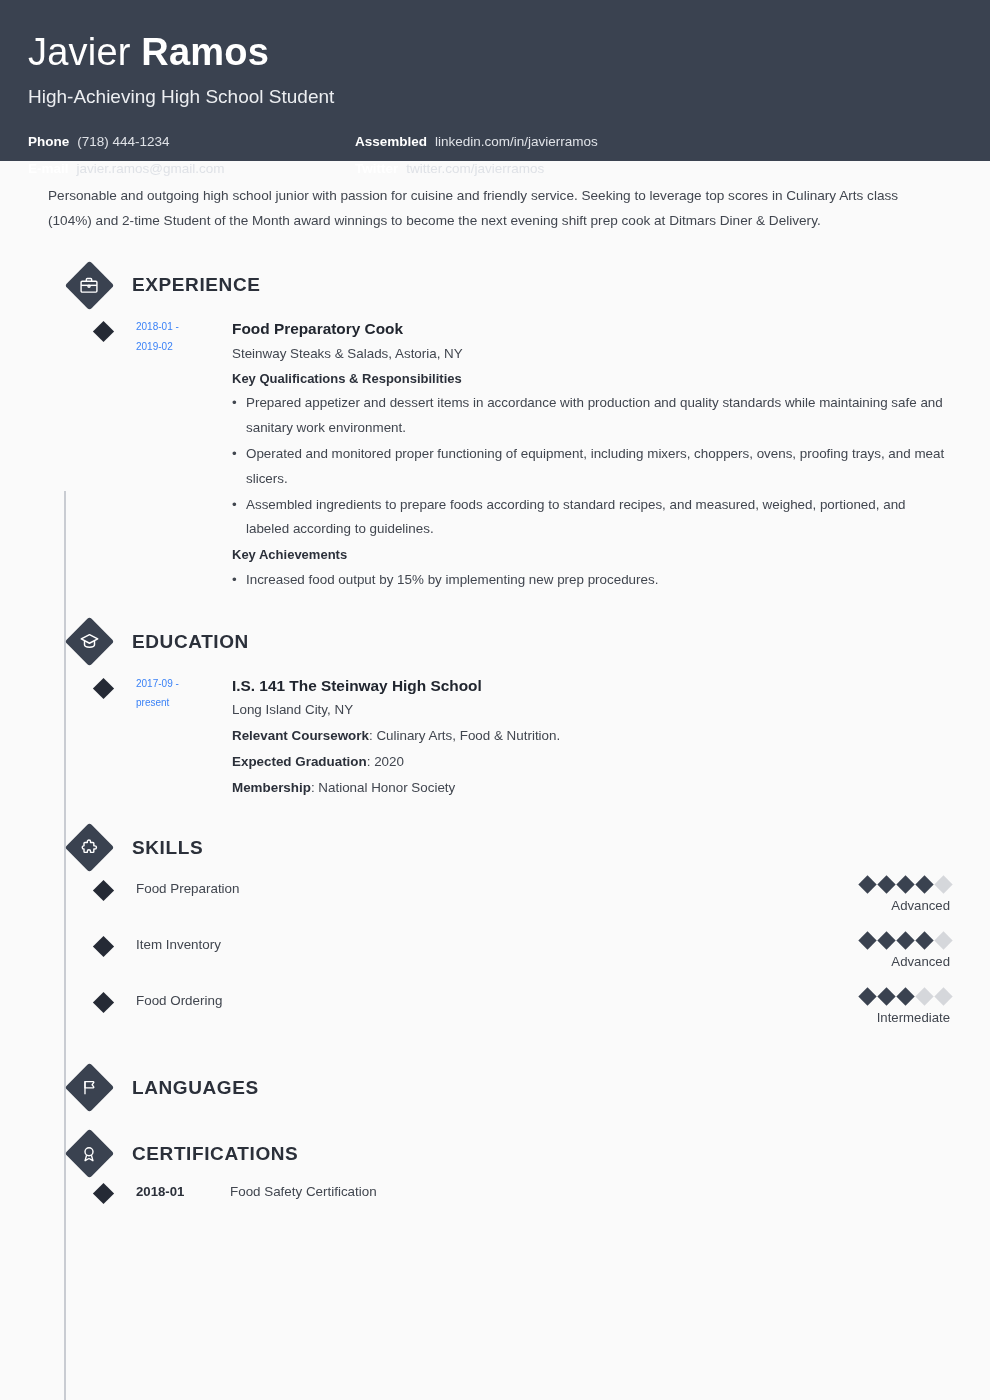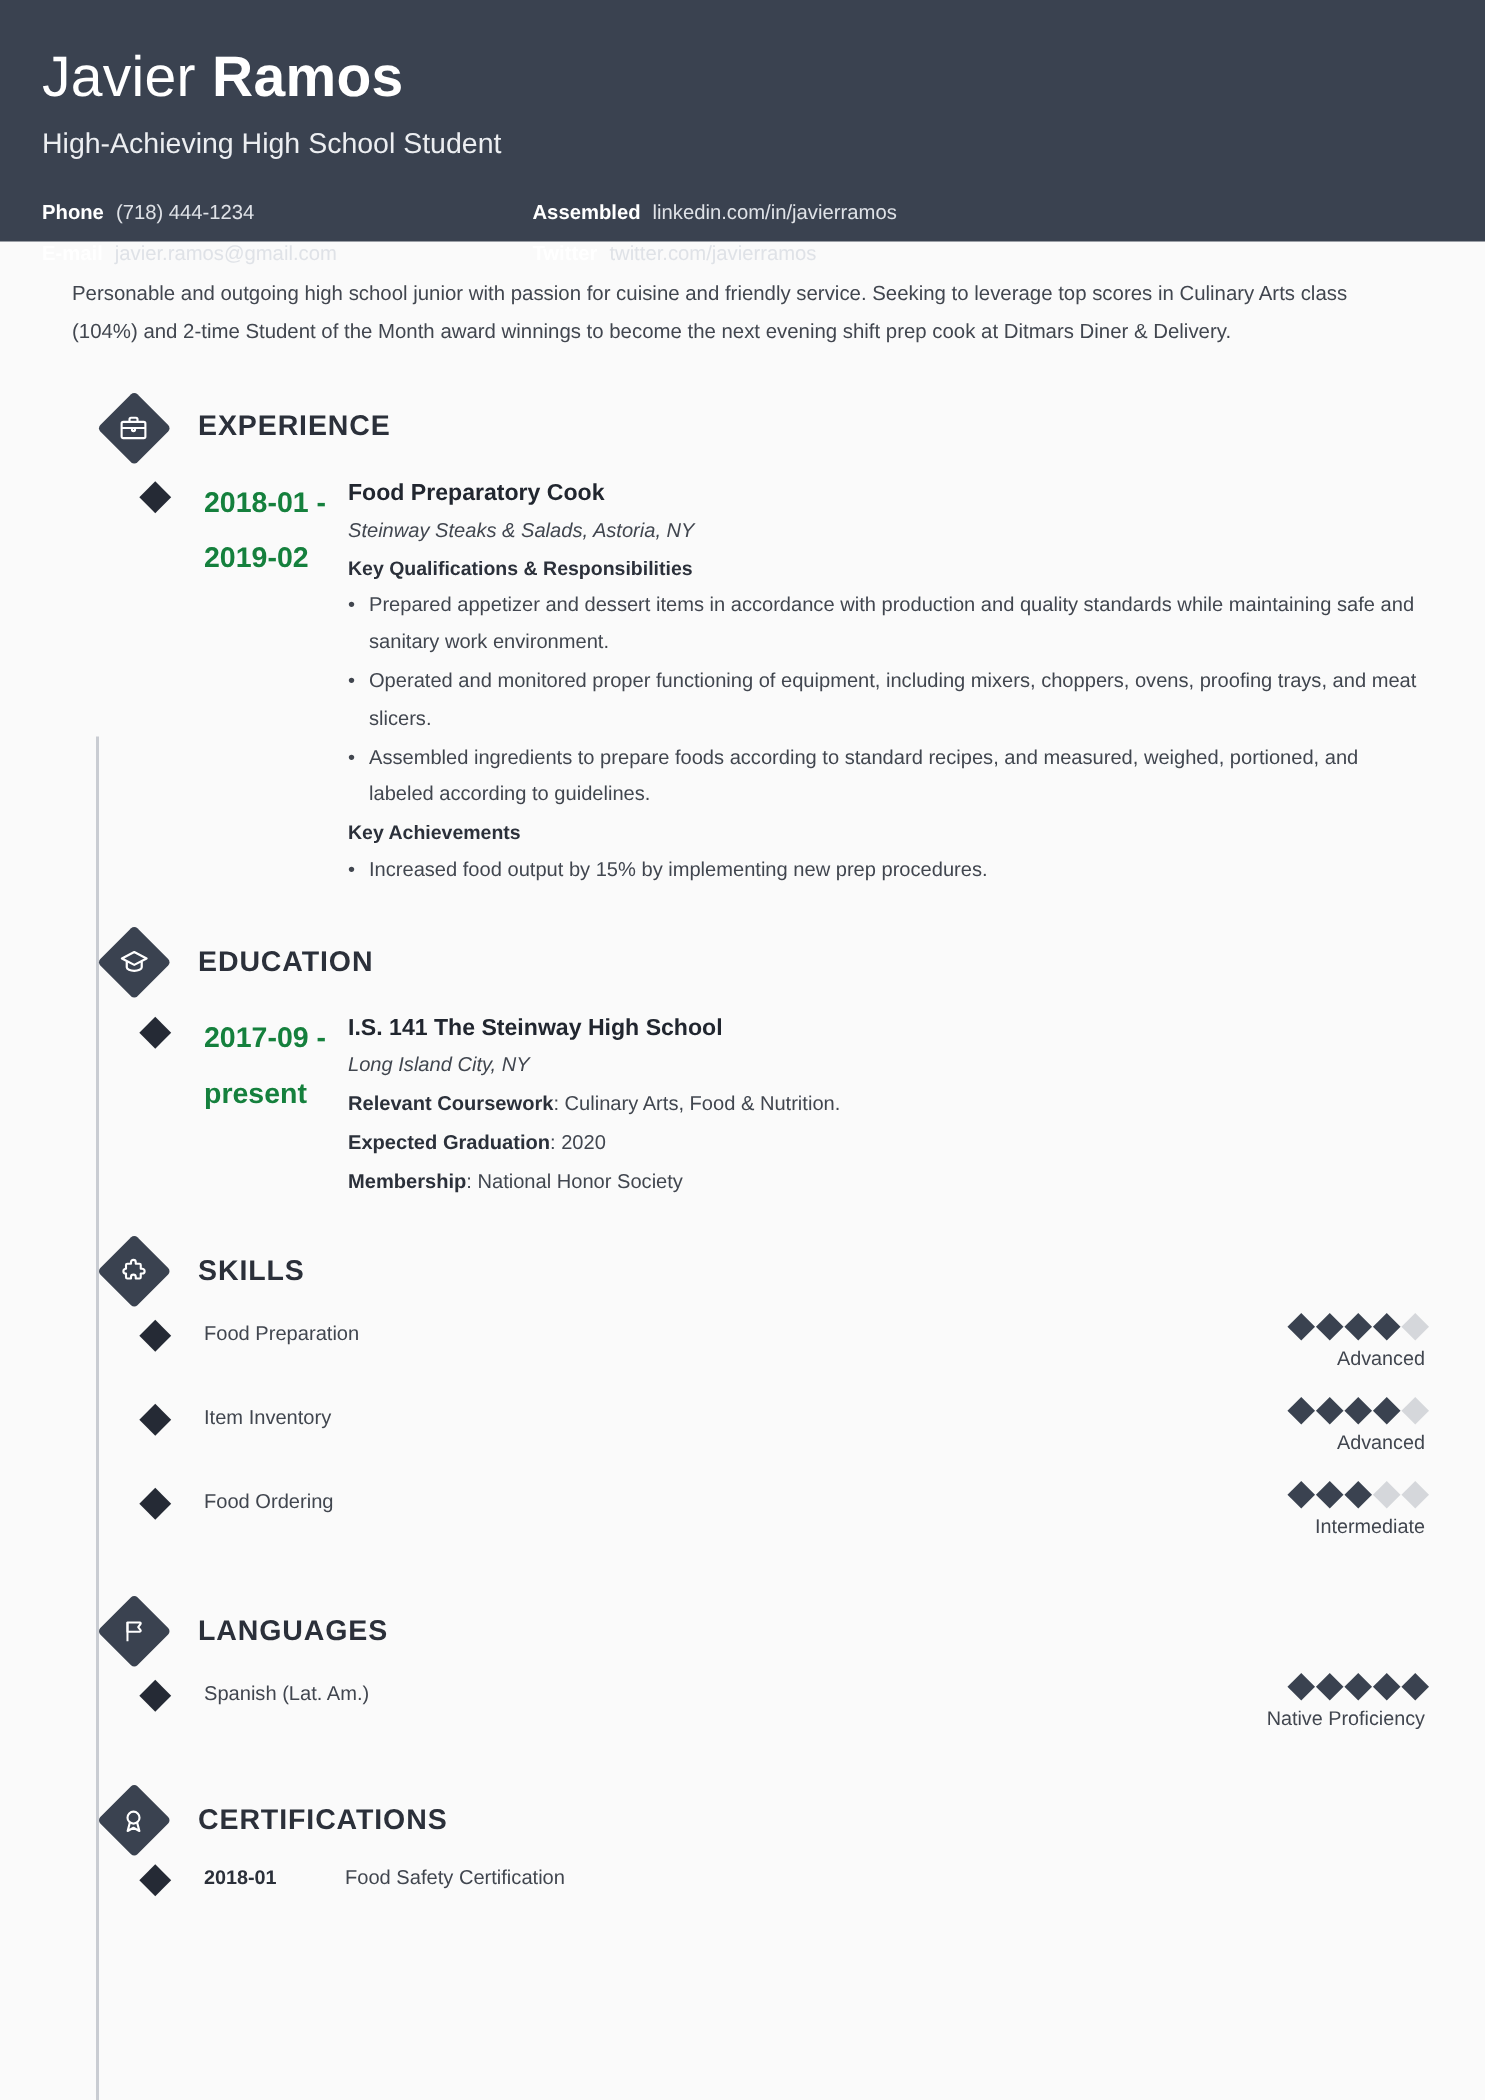--- a/index.html
+++ b/index.html
@@ -119,35 +119,34 @@
     top: 7px;
     width: 15px; height: 15px;
     background: #252a35;
     transform: rotate(45deg);
     z-index: 3;
   }
   .entry-date {
     width: 94px;
     flex: none;
     margin-left: 38px;
-    font-size: 19px;
-    font-weight: 700;
-    color: #15803d;
+    font-size: 10px;
+    font-weight: 400;
+    color: #3b82f6;
     line-height: 1.95;
   }
   .entry-main { flex: 1; padding-left: 2px; }
   .entry-title {
     font-size: 15.4px;
     font-weight: 700;
     color: #21262f;
     line-height: 1.6;
   }
   .entry-sub {
     font-size: 13.4px;
-    font-style: italic;
     color: #41464f;
     line-height: 1.85;
   }
   .entry-label {
     font-size: 13px;
     font-weight: 700;
     color: #2b303a;
     line-height: 1.9;
   }
   .entry-line { font-size: 13.4px; color: #41464f; line-height: 1.95; }
@@ -381,34 +380,20 @@
       <span class="sec-badge">
         <span class="dia"></span>
         <svg width="19" height="19" viewBox="0 0 24 24" fill="none" stroke="#ffffff" stroke-width="1.7" stroke-linejoin="round">
           <path d="M6.3 20.5V4.2"></path>
           <path d="M6.3 4.6h10.4a.8.8 0 0 1 .6 1.3l-2 2.6 2 2.6a.8.8 0 0 1-.6 1.3H6.3z"></path>
         </svg>
       </span>
       <span class="sec-title">LANGUAGES</span>
     </div>
 
-    <div class="rated">
-      <span class="node"></span>
-      <div class="rated-label">Spanish (Lat. Am.)</div>
-      <div class="rate-box">
-        <div class="dots">
-          <span class="dot on"></span>
-          <span class="dot on"></span>
-          <span class="dot on"></span>
-          <span class="dot on"></span>
-          <span class="dot on"></span>
-        </div>
-        <div class="rate-text">Native Proficiency</div>
-      </div>
-    </div>
 
     <div class="section-head" style="margin-top:14px;">
       <span class="sec-badge">
         <span class="dia"></span>
         <svg width="20" height="20" viewBox="0 0 24 24" fill="none" stroke="#ffffff" stroke-width="1.7" stroke-linejoin="round">
           <circle cx="12" cy="9.3" r="4.8"></circle>
           <path d="M9.1 13.3 7.3 20l4.7-2.6 4.7 2.6-1.8-6.7"></path>
         </svg>
       </span>
       <span class="sec-title">CERTIFICATIONS</span>

